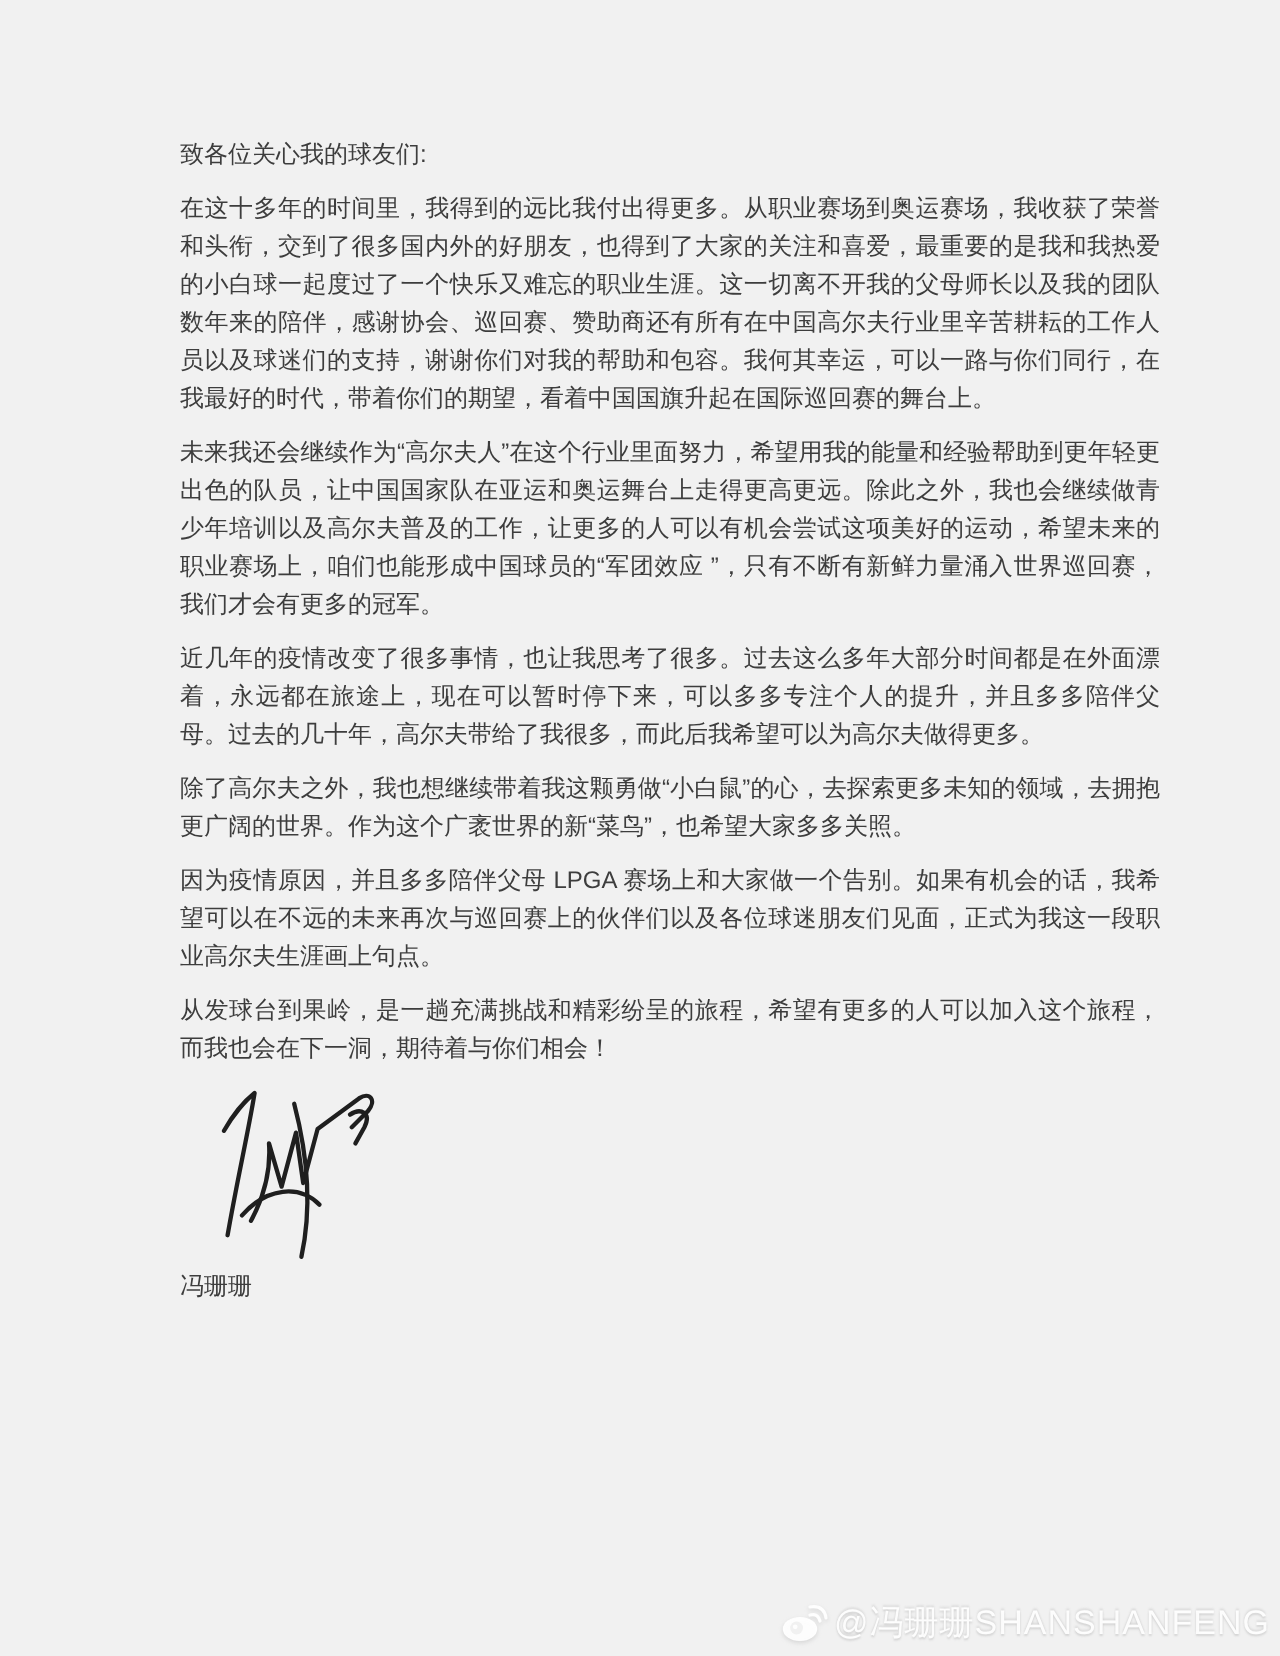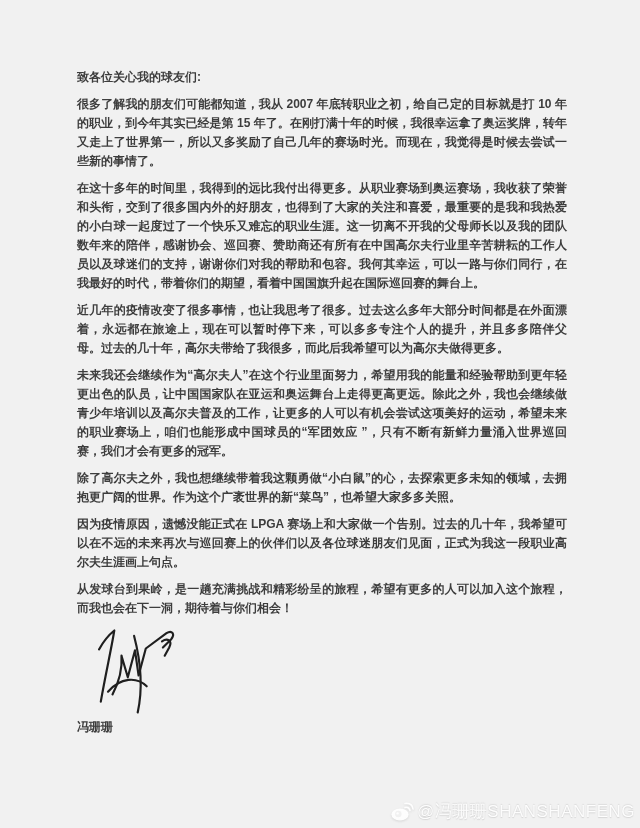--- a/index.html
+++ b/index.html
@@ -9,28 +9,27 @@
   body {
     width: 640px;
     height: 828px;
     background: #f1f1f1;
     font-family: "Liberation Sans", sans-serif;
     position: relative;
     overflow: hidden;
   }
   .letter {
     position: absolute;
-    left: 77px;
+    left: 90px;
     top: 68px;
     width: 490px;
     color: #3d3d3d;
     font-size: 12px;
     line-height: 19px;
     text-align: justify;
-    font-weight: bold;
   }
   .letter p {
     margin: 0 0 8px 0;
   }
   .signature-block {
     margin: 4px 0 0 12px;
   }
   .signature-block svg {
     display: block;
   }
@@ -55,26 +54,25 @@
   .watermark svg {
     display: block;
     filter: drop-shadow(0 1px 1px rgba(150,150,150,0.3));
   }
 </style>
 </head>
 <body>
 
 <div class="letter">
   <p>致各位关心我的球友们:</p>
-  <p>很多了解我的朋友们可能都知道，我从 2007 年底转职业之初，给自己定的目标就是打 10 年的职业，到今年其实已经是第 15 年了。在刚打满十年的时候，我很幸运拿了奥运奖牌，转年又走上了世界第一，所以又多奖励了自己几年的赛场时光。而现在，我觉得是时候去尝试一些新的事情了。</p>
   <p>在这十多年的时间里，我得到的远比我付出得更多。从职业赛场到奥运赛场，我收获了荣誉和头衔，交到了很多国内外的好朋友，也得到了大家的关注和喜爱，最重要的是我和我热爱的小白球一起度过了一个快乐又难忘的职业生涯。这一切离不开我的父母师长以及我的团队数年来的陪伴，感谢协会、巡回赛、赞助商还有所有在中国高尔夫行业里辛苦耕耘的工作人员以及球迷们的支持，谢谢你们对我的帮助和包容。我何其幸运，可以一路与你们同行，在我最好的时代，带着你们的期望，看着中国国旗升起在国际巡回赛的舞台上。</p>
+  <p>未来我还会继续作为“高尔夫人”在这个行业里面努力，希望用我的能量和经验帮助到更年轻更出色的队员，让中国国家队在亚运和奥运舞台上走得更高更远。除此之外，我也会继续做青少年培训以及高尔夫普及的工作，让更多的人可以有机会尝试这项美好的运动，希望未来的职业赛场上，咱们也能形成中国球员的“军团效应 ”，只有不断有新鲜力量涌入世界巡回赛，我们才会有更多的冠军。</p>
   <p>近几年的疫情改变了很多事情，也让我思考了很多。过去这么多年大部分时间都是在外面漂着，永远都在旅途上，现在可以暂时停下来，可以多多专注个人的提升，并且多多陪伴父母。过去的几十年，高尔夫带给了我很多，而此后我希望可以为高尔夫做得更多。</p>
-  <p>未来我还会继续作为“高尔夫人”在这个行业里面努力，希望用我的能量和经验帮助到更年轻更出色的队员，让中国国家队在亚运和奥运舞台上走得更高更远。除此之外，我也会继续做青少年培训以及高尔夫普及的工作，让更多的人可以有机会尝试这项美好的运动，希望未来的职业赛场上，咱们也能形成中国球员的“军团效应 ”，只有不断有新鲜力量涌入世界巡回赛，我们才会有更多的冠军。</p>
   <p>除了高尔夫之外，我也想继续带着我这颗勇做“小白鼠”的心，去探索更多未知的领域，去拥抱更广阔的世界。作为这个广袤世界的新“菜鸟”，也希望大家多多关照。</p>
-  <p>因为疫情原因，遗憾没能正式在 LPGA 赛场上和大家做一个告别。过去的几十年，我希望可以在不远的未来再次与巡回赛上的伙伴们以及各位球迷朋友们见面，正式为我这一段职业高尔夫生涯画上句点。</p>
+  <p>因为疫情原因，并且多多陪伴父母 LPGA 赛场上和大家做一个告别。如果有机会的话，我希望可以在不远的未来再次与巡回赛上的伙伴们以及各位球迷朋友们见面，正式为我这一段职业高尔夫生涯画上句点。</p>
   <p>从发球台到果岭，是一趟充满挑战和精彩纷呈的旅程，希望有更多的人可以加入这个旅程，而我也会在下一洞，期待着与你们相会！</p>
 
   <div class="signature-block">
     <svg width="92" height="90" viewBox="0 0 100 100" fill="none" stroke="#1f1f1f" stroke-width="2.4" stroke-linecap="round" stroke-linejoin="round">
       <path d="M10,26 C15,17 22,9 27,5 C24,24 17,55 12,84"></path>
       <path d="M25,76 C33,61 36,47 35,33 L42,57 L50,27 L54,55 L62,25 L85,8 C91,4 95,9 90,15 L81,24"></path>
       <path d="M80,17 C86,13 92,16 88,24 L83,33"></path>
       <path d="M49,11 C55,34 60,64 53,96"></path>
       <path d="M20,73 C34,57 52,56 63,67"></path>
     </svg>

